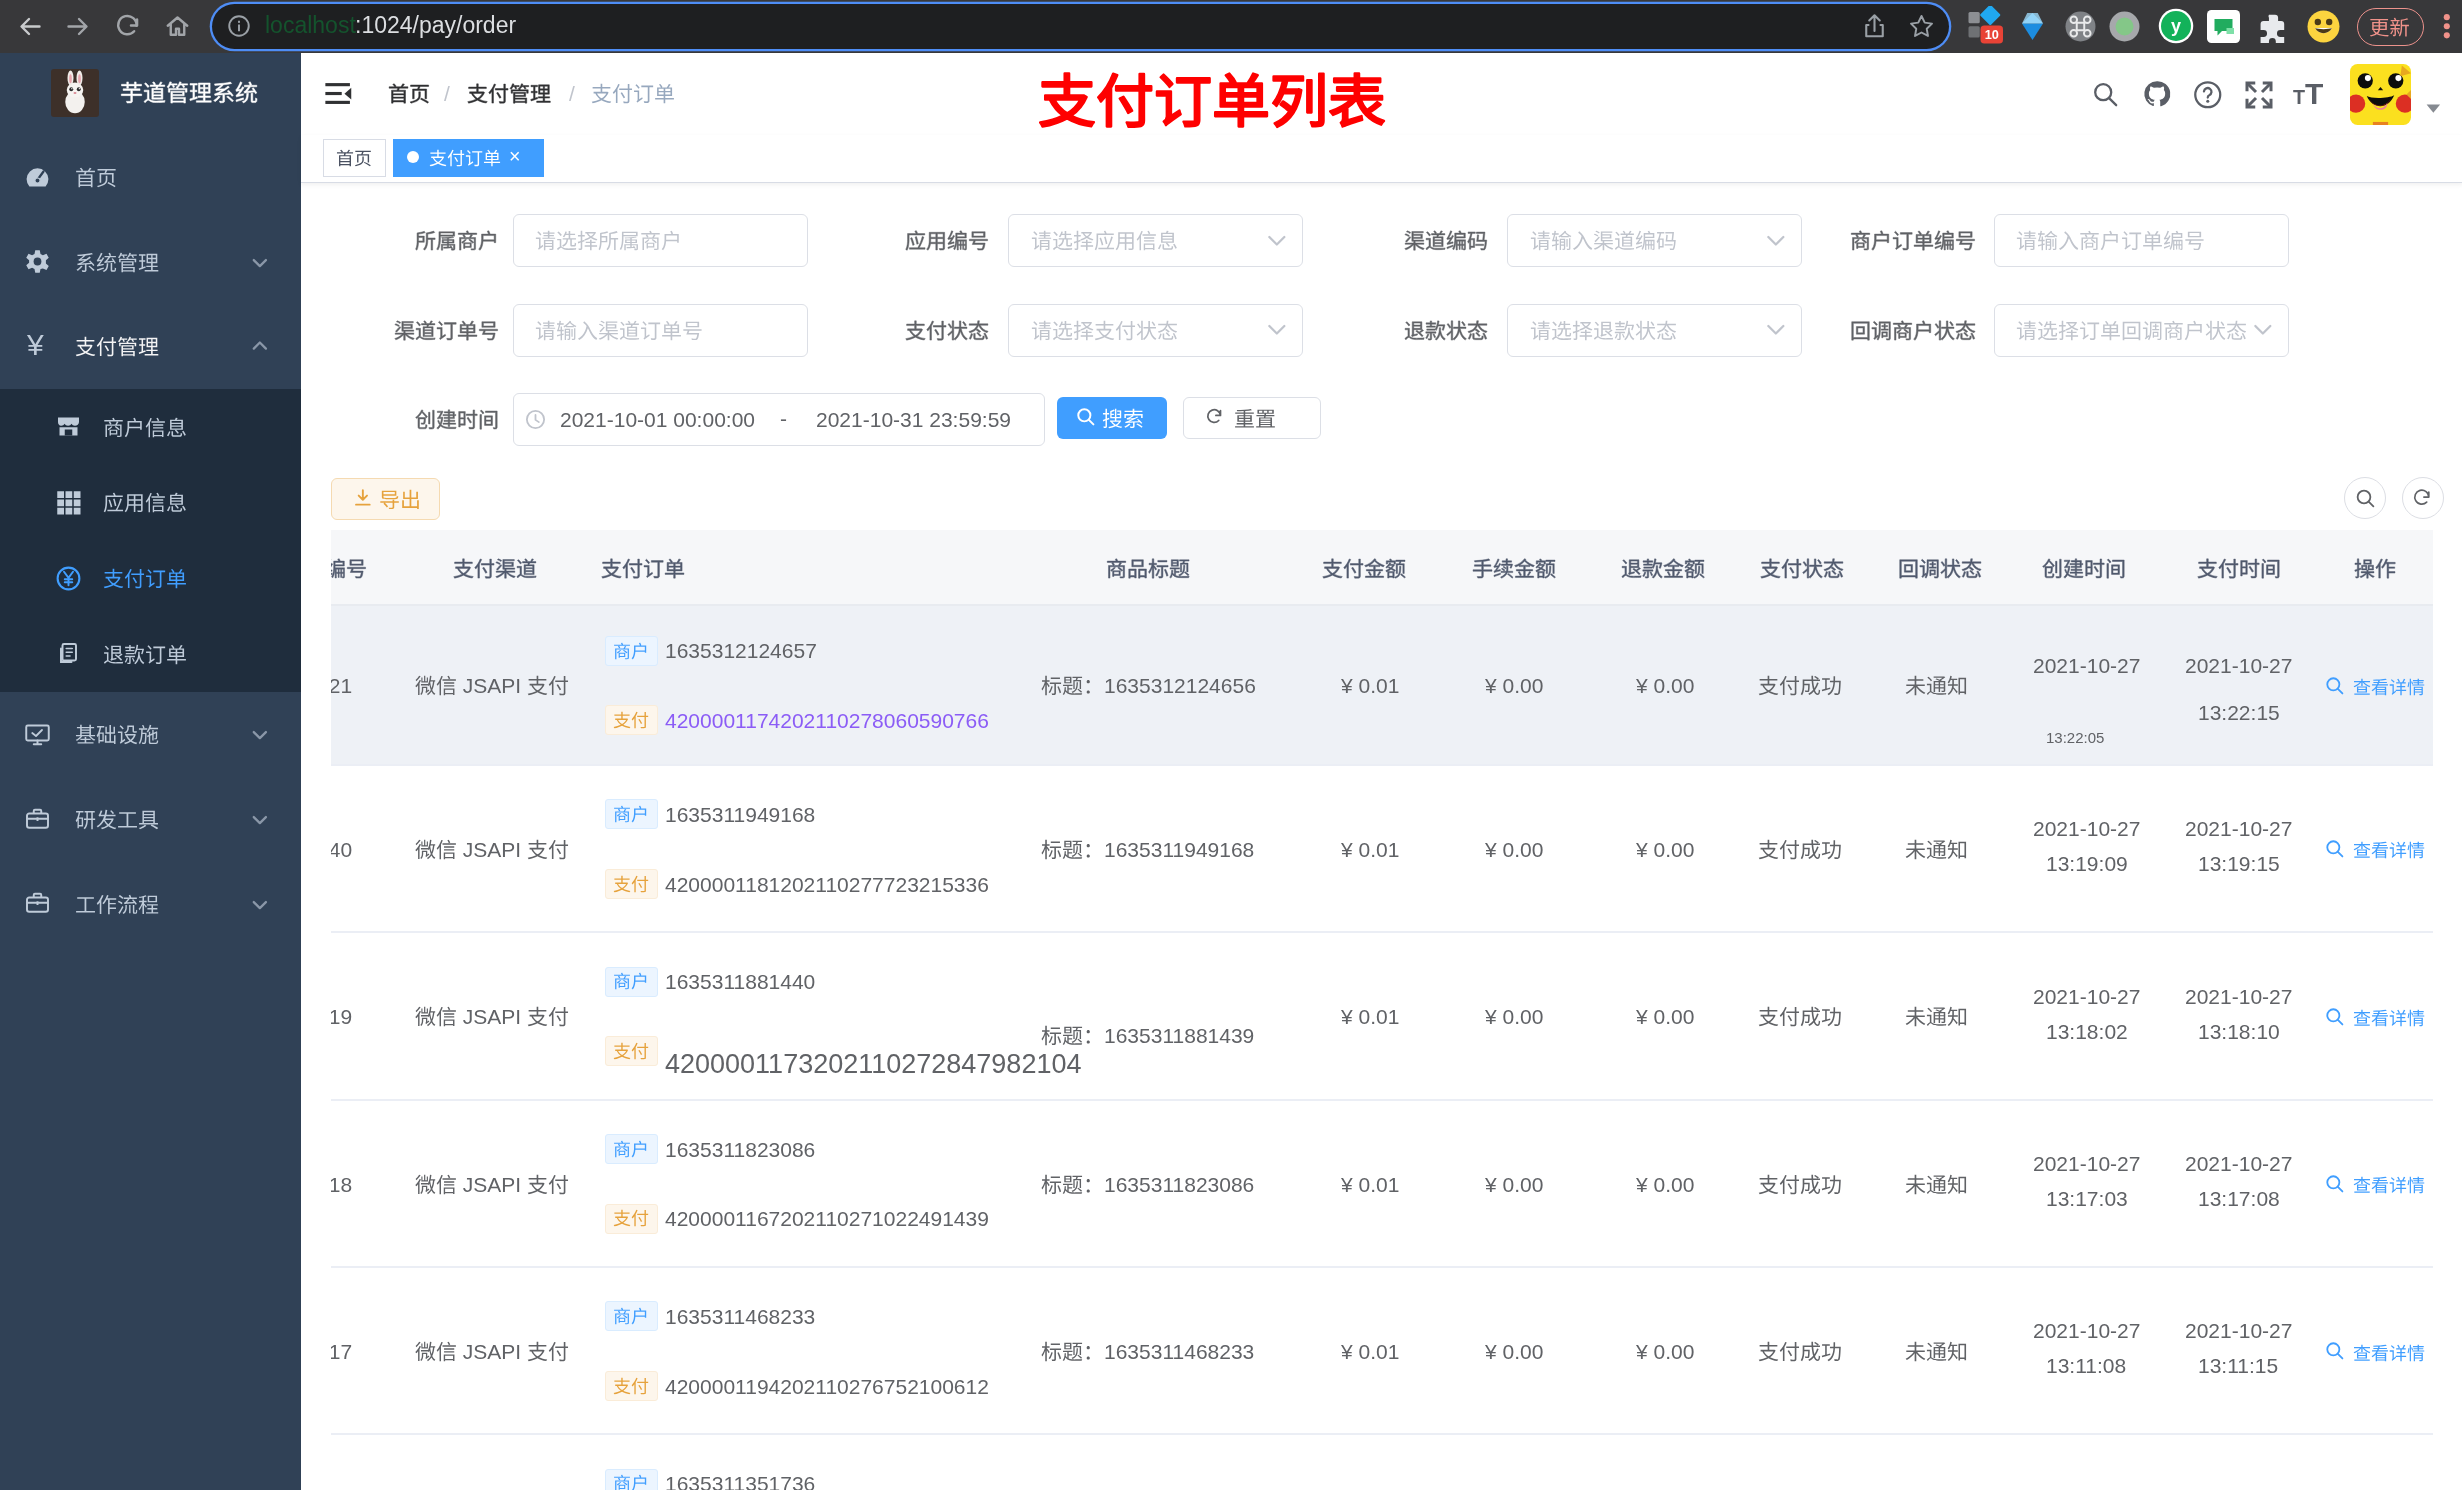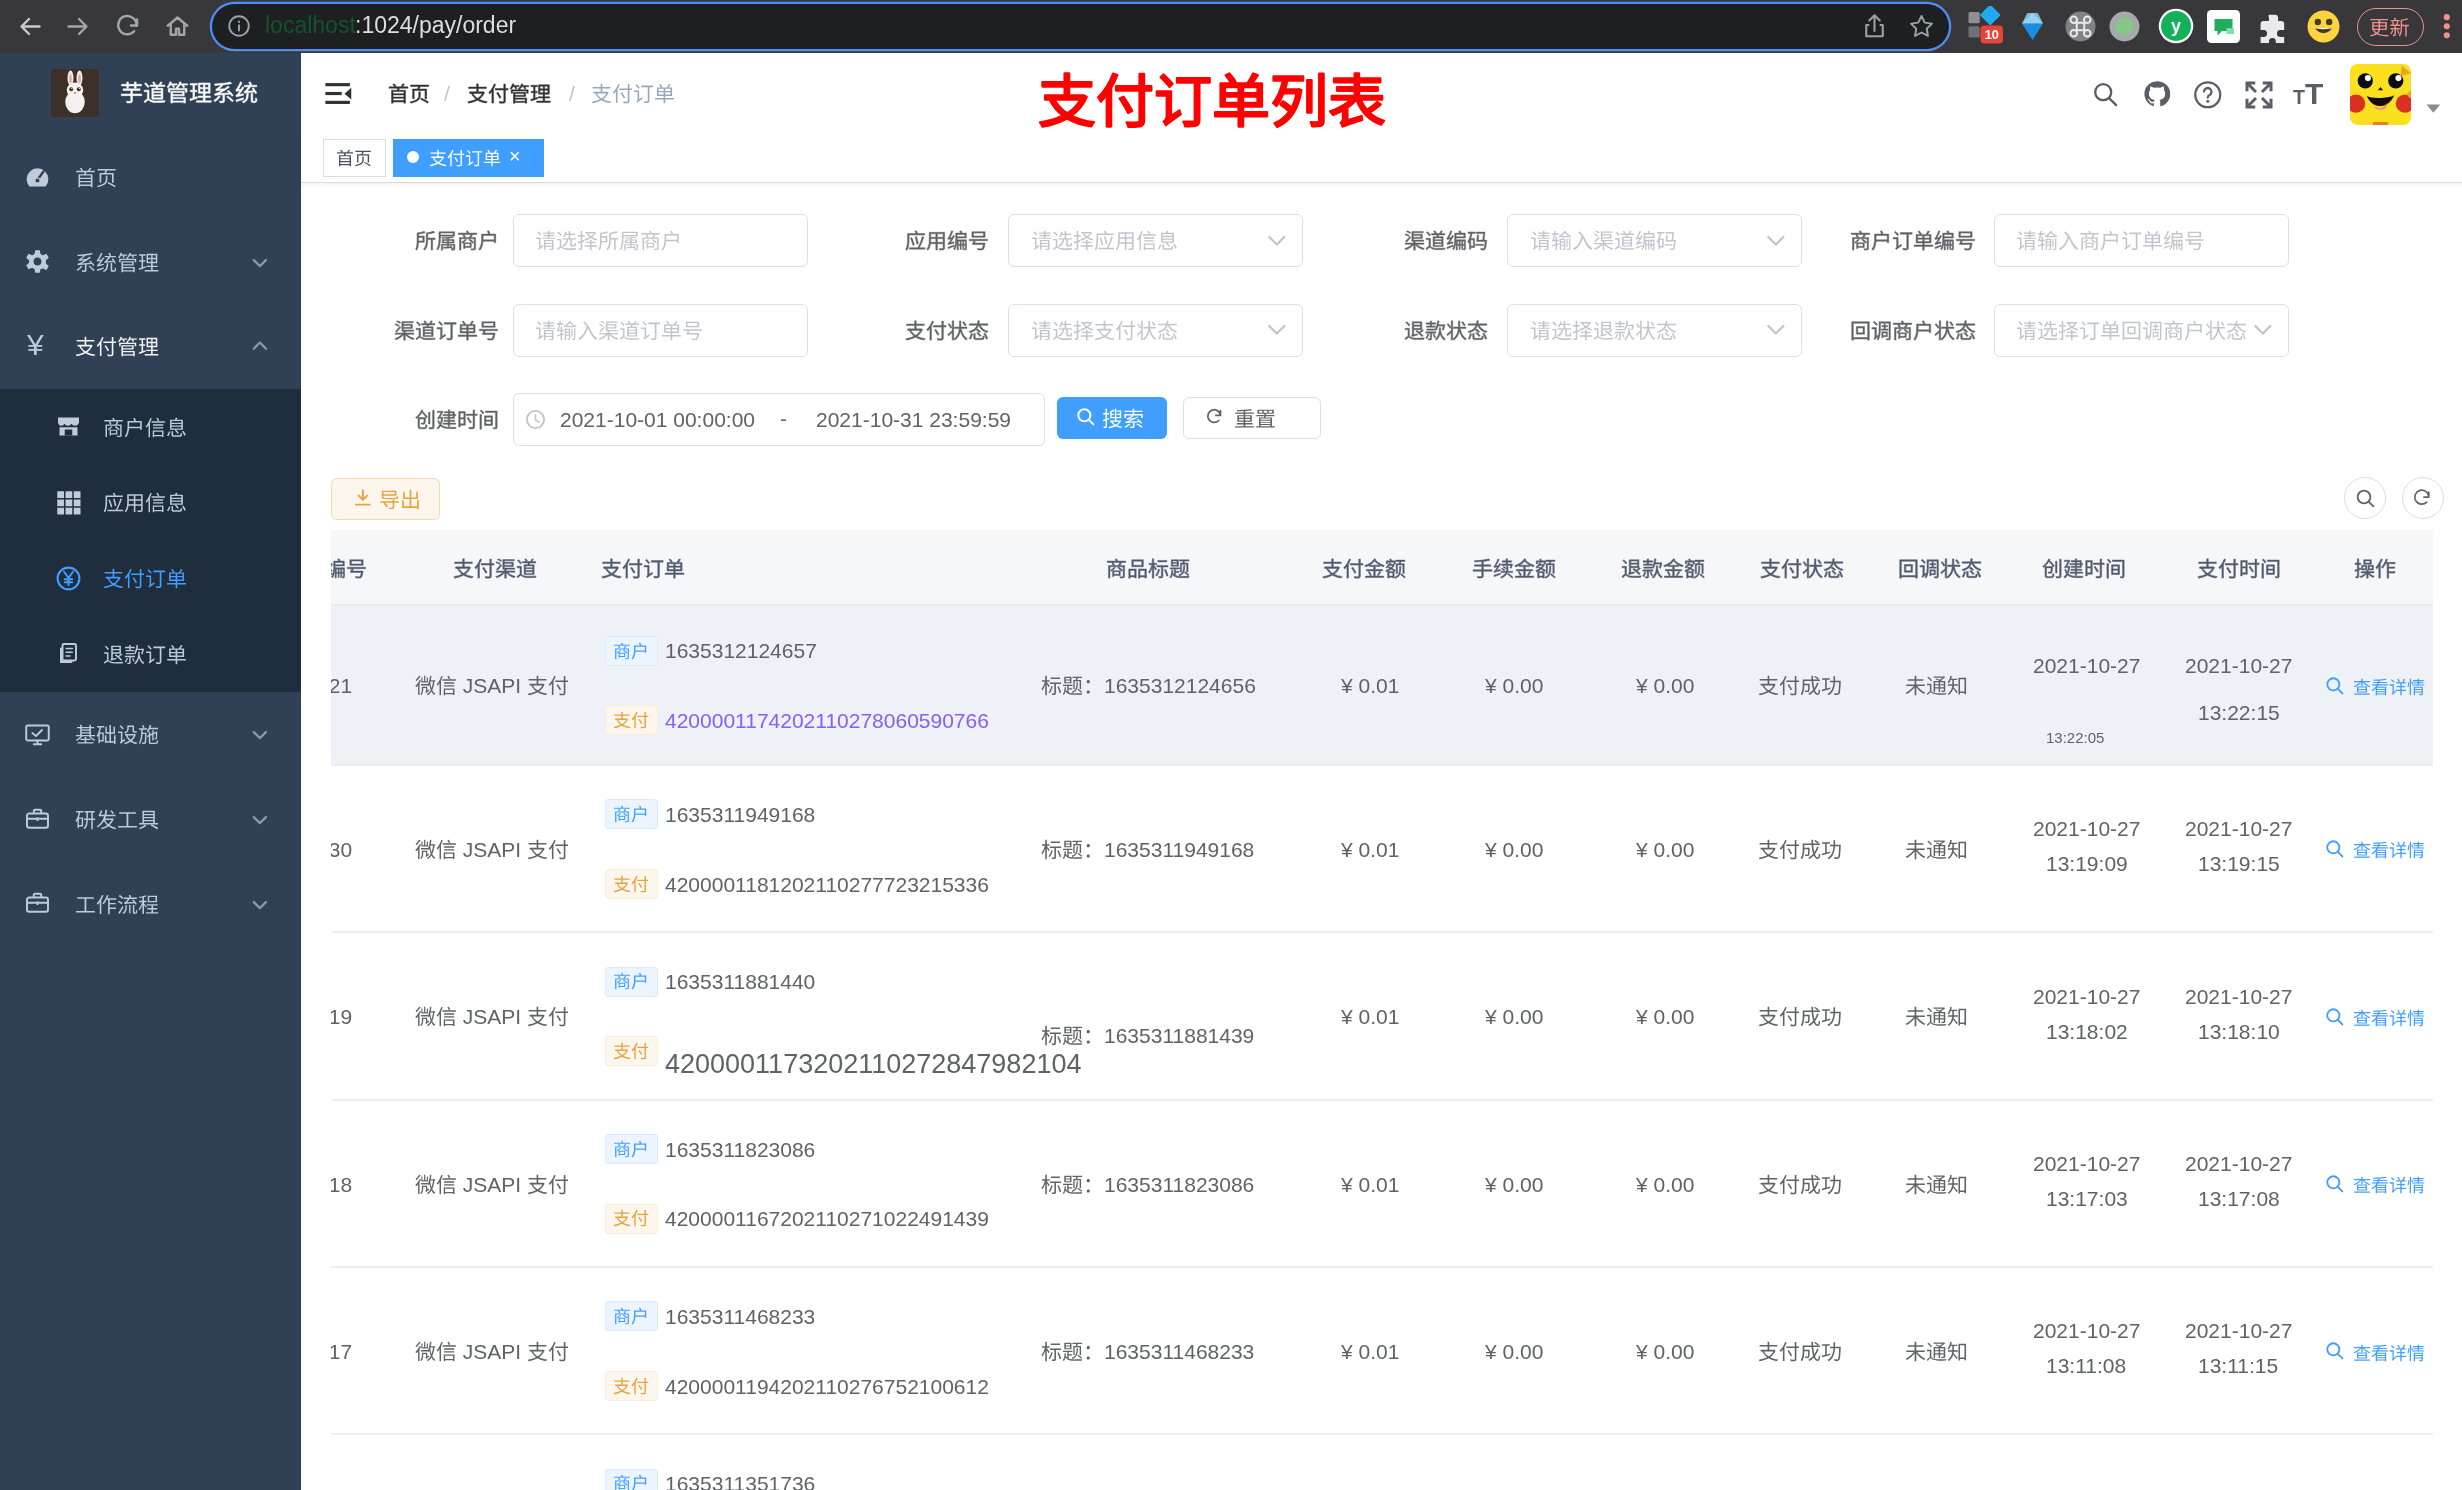--- a/index.html
+++ b/index.html
@@ -726,21 +726,21 @@
       <circle cx="11" cy="11" r="8" stroke="#409eff" stroke-width="2.4"></circle>
       <path d="M17 17l6 6" stroke="#409eff" stroke-width="2.4" stroke-linecap="round"></path>
     </svg>
     <div style="position:absolute;left:2022px;top:148px;font-size:18px;color:#409eff;white-space:nowrap;line-height:1;"><svg class="k" style="width:4em" viewBox="0 -880 4000 1000">
         <use href="#g26597"></use>
         <use href="#g30475" x="1000"></use>
         <use href="#g35814" x="2000"></use>
         <use href="#g24773" x="3000"></use>
       </svg></div>
     <div style="position:absolute;left:0px;top:401px;width:2102px;height:1.5px;background:#ebeef5;"></div>
-    <div style="position:absolute;left:-2.3px;top:309px;font-size:21px;color:#606266;white-space:nowrap;line-height:1;">30</div>
+    <div style="position:absolute;left:-2.3px;top:309px;font-size:21px;color:#606266;white-space:nowrap;line-height:1;">40</div>
     <div style="position:absolute;left:84px;top:309px;font-size:21px;color:#606266;white-space:nowrap;line-height:1;"><svg class="k" style="width:2em" viewBox="0 -880 2000 1000">
         <use href="#g24494"></use>
         <use href="#g20449" x="1000"></use>
       </svg> JSAPI <svg class="k" style="width:2em" viewBox="0 -880 2000 1000">
         <use href="#g25903"></use>
         <use href="#g20184" x="1000"></use>
       </svg></div>
     <div style="position:absolute;left:274px;top:269px;width:53px;height:30px;background:#ecf5ff;border:1.5px solid #d9ecff;border-radius:3px;box-sizing:border-box;"></div>
     <div style="position:absolute;left:282px;top:275px;font-size:18px;color:#409eff;white-space:nowrap;line-height:1;"><svg class="k" style="width:2em" viewBox="0 -880 2000 1000">
         <use href="#g21830"></use>

